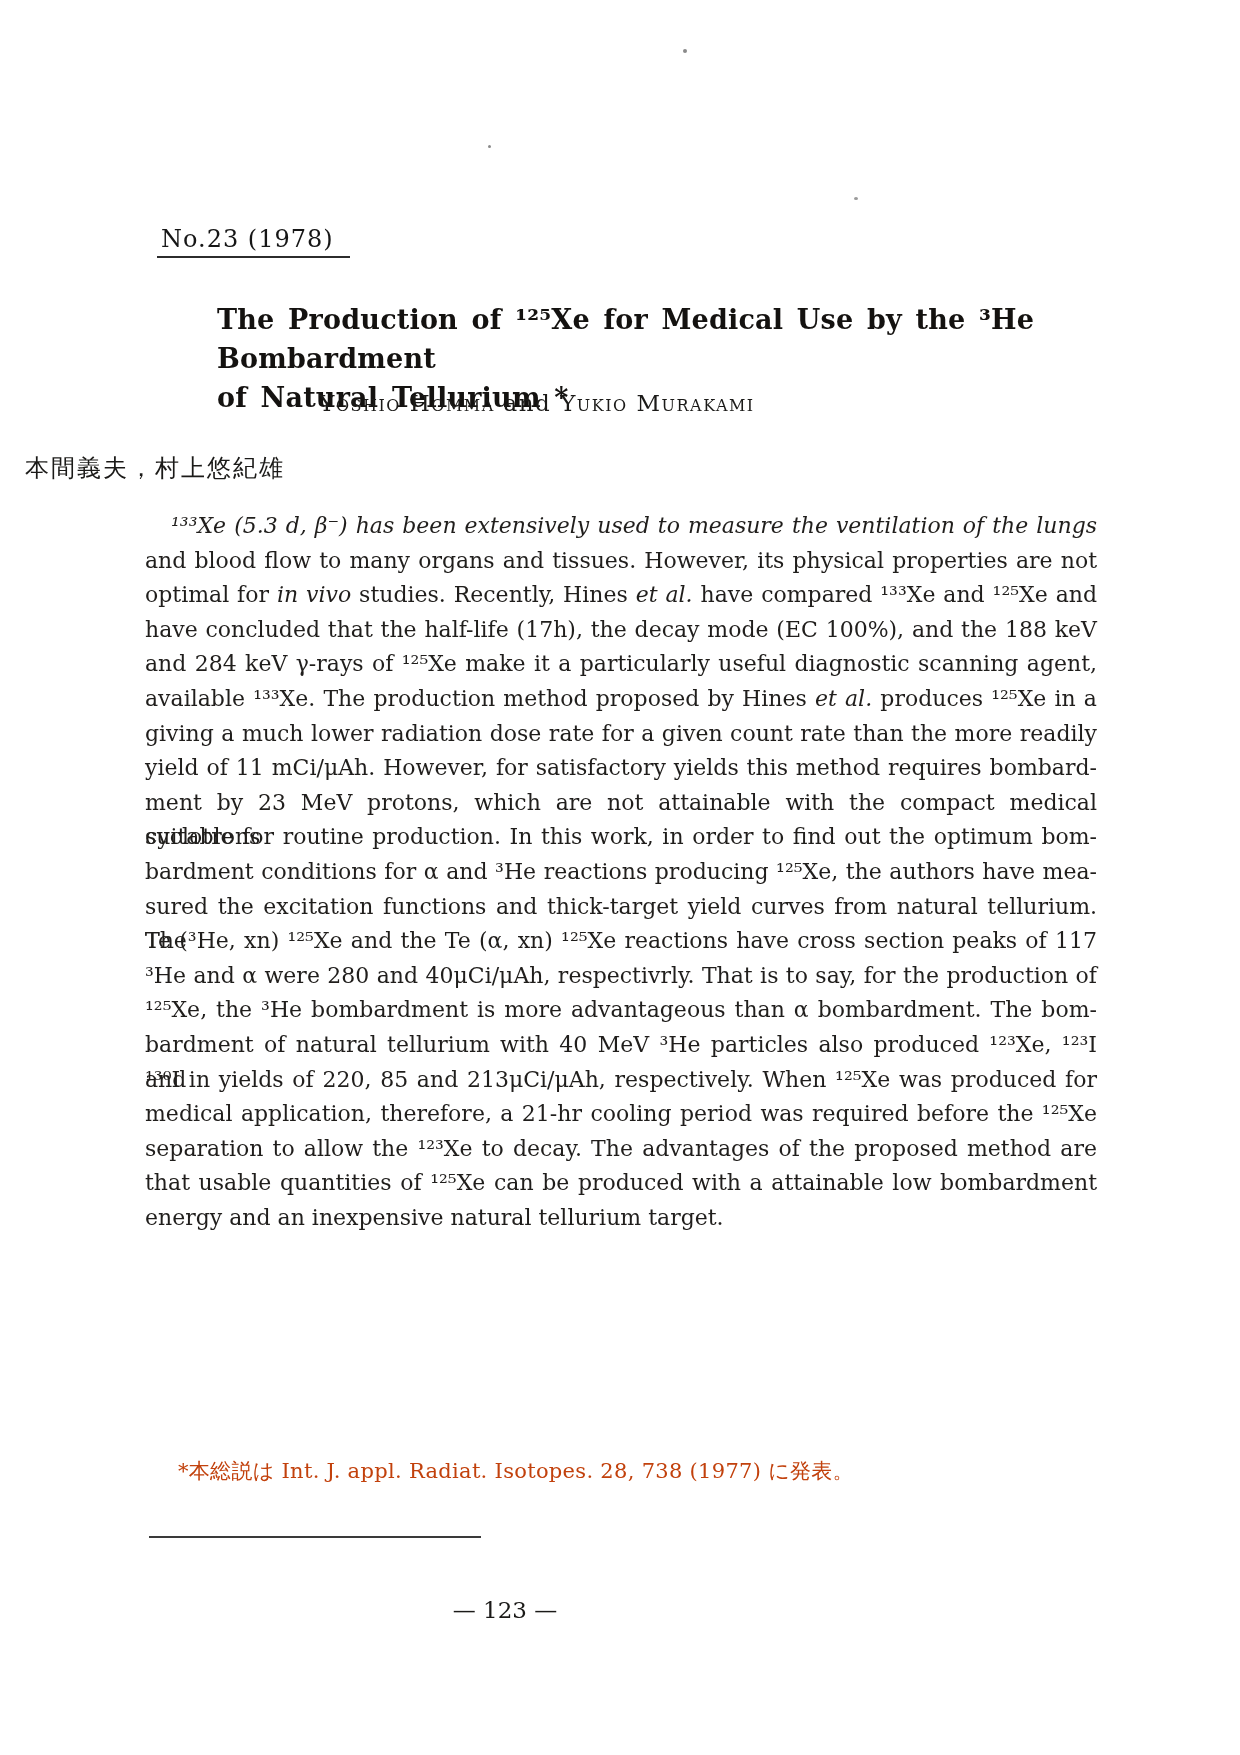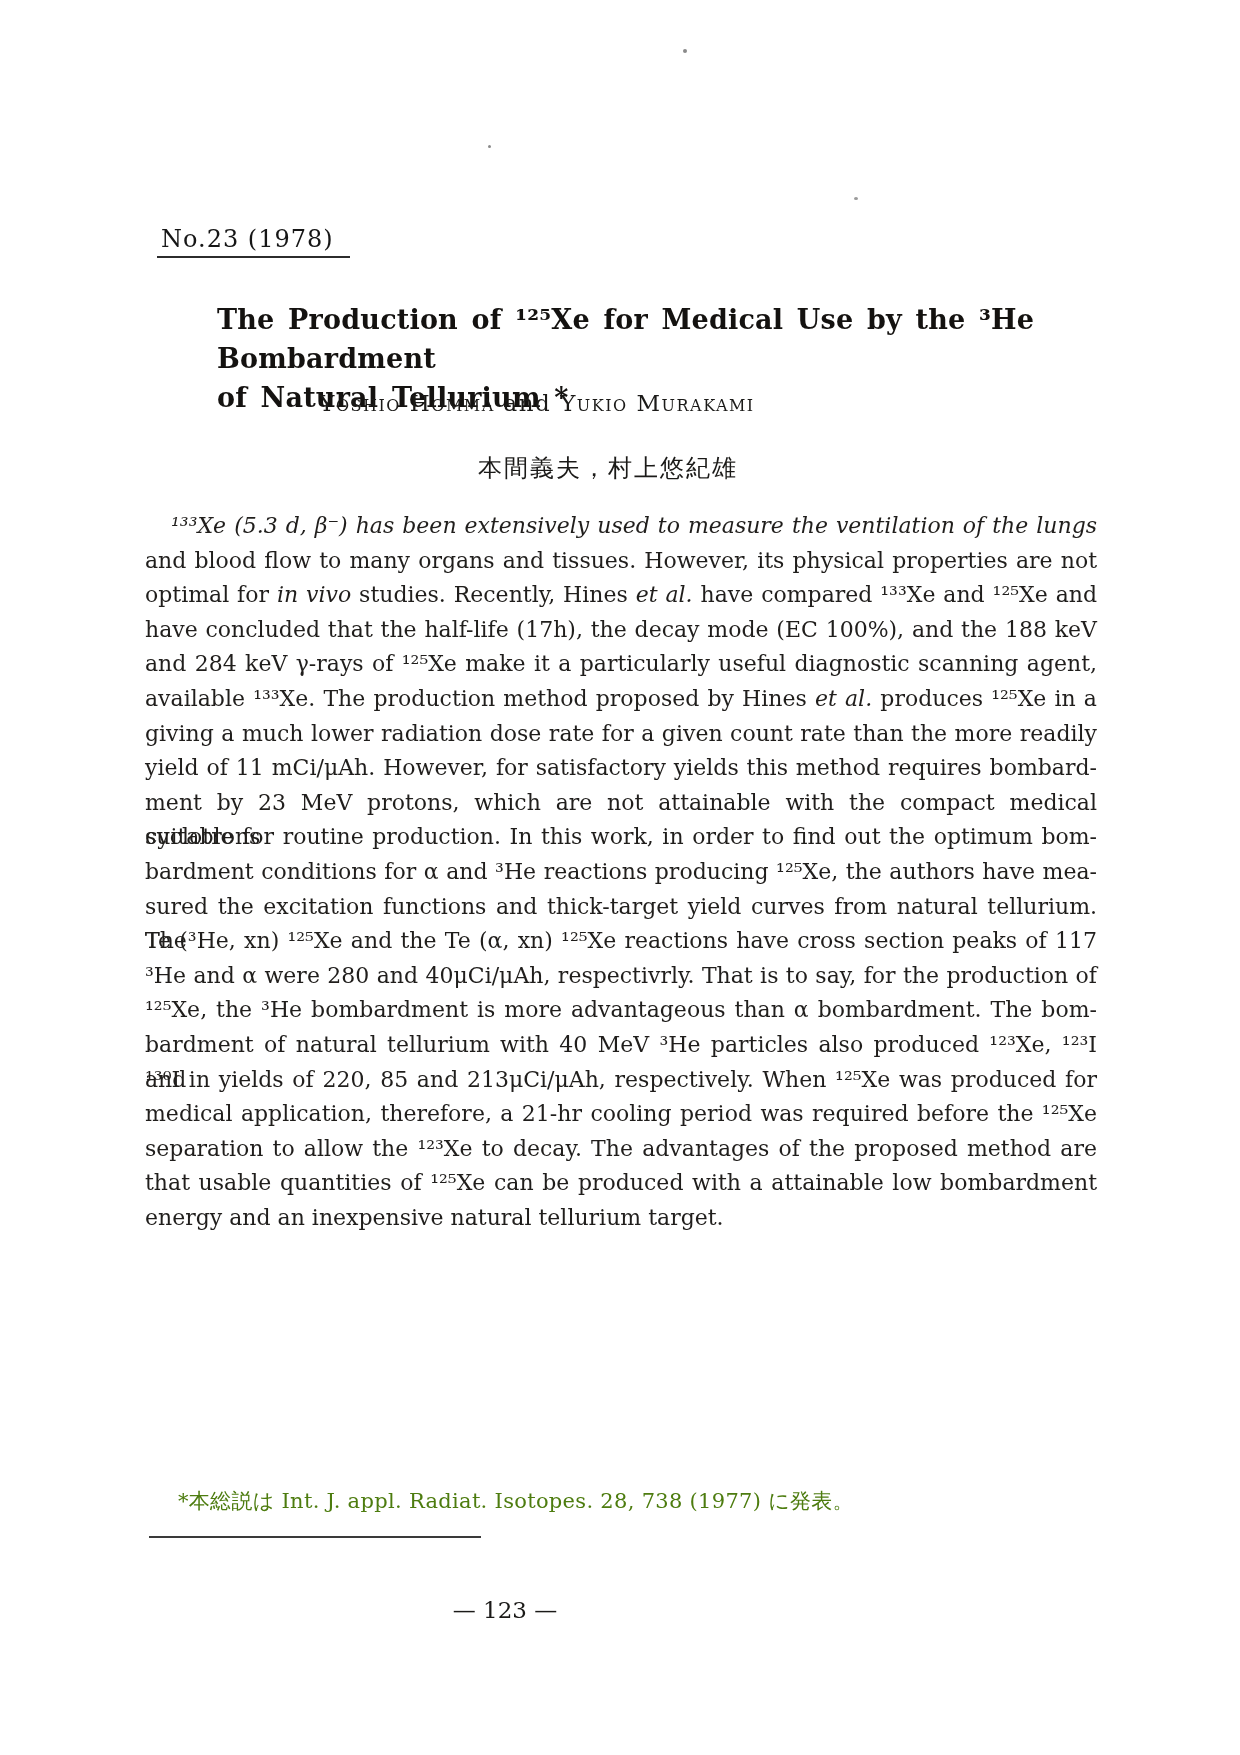--- a/index.html
+++ b/index.html
@@ -26,41 +26,42 @@
     line-height: 39px; word-spacing: 4px; letter-spacing: 0.2px;
   }
   .authors-line {
     position: absolute; left: 0; top: 390px; width: 1074px;
     text-align: center; font-size: 23px; letter-spacing: 1.5px;
     color: #1b1a18;
   }
   .authors-line .sc { font-variant: small-caps; }
   .authors-jp {
     position: absolute; left: 0; top: 452px; width: 1216px;
-    text-align: center; font-size: 24px; letter-spacing: 2px;
+    text-align: left; font-size: 24px; letter-spacing: 2px;
     color: #1b1a18;
+    padding-left: 25px;
   }
   .abstract {
     position: absolute; left: 145px; top: 509px; width: 952px;
     font-size: 22px; line-height: 34.6px; color: #201e1c;
   }
   .abstract-line {
     text-align: justify;
     text-align-last: justify;
     height: 34.6px; overflow: visible; white-space: normal;
   }
   .abstract-line.indent { text-indent: 26px; font-style: italic; }
   .abstract-line.last { text-align-last: left; }
   .footnote-rule {
     position: absolute; left: 149px; top: 1536px; width: 332px;
     border-top: 2px solid #3a3a3a; height: 0;
   }
   .footnote {
-    position: absolute; left: 178px; top: 1487px;
-    font-size: 21px; color: #4d7c0f; letter-spacing: 0.3px;
+    position: absolute; left: 178px; top: 1457px;
+    font-size: 21px; color: #c2410c; letter-spacing: 0.3px;
   }
   .page-number {
     position: absolute; left: 425px; top: 1597px; width: 160px;
     text-align: center; font-size: 23px; color: #1b1a18;
   }
   .speck { position: absolute; border-radius: 50%; background: #8a8a8a; }
   .speck.s1 { left: 683px; top: 49px;  width: 4px; height: 4px; }
   .speck.s2 { left: 488px; top: 145px; width: 3px; height: 3px; }
   .speck.s3 { left: 854px; top: 197px; width: 4px; height: 3px; background: #9a9a9a; }
 </style>

